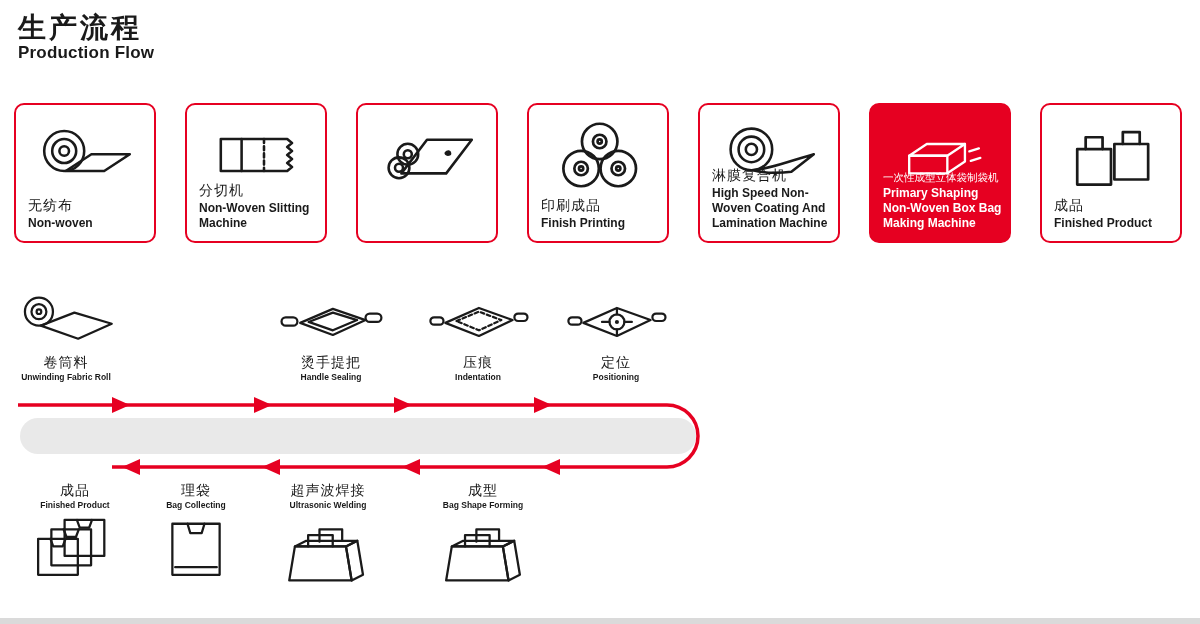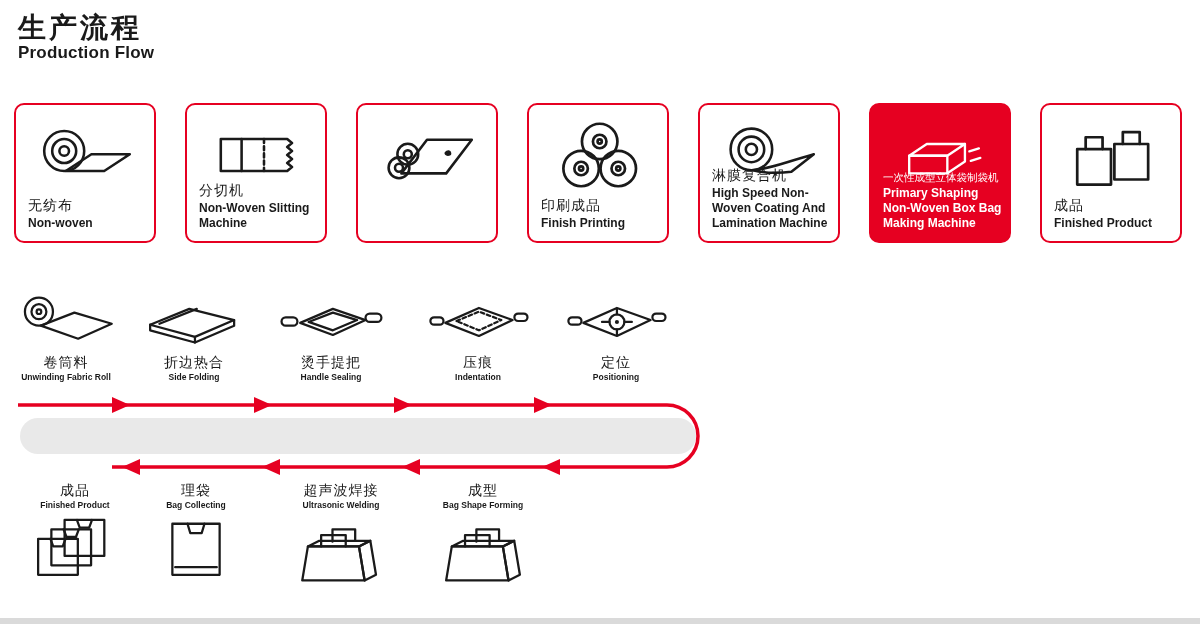--- a/index.html
+++ b/index.html
@@ -32,21 +32,21 @@
   
   .belt{position:absolute;left:0;top:395px;}
   .station{position:absolute;width:128px;text-align:center;}
   .st-zh{font-size:14px;letter-spacing:1px;line-height:1.2;}
   .st-en{font-size:8.5px;font-weight:bold;line-height:1.2;margin-top:1px;}
   .station--top{top:293px;}
   .station--top .st-zh{margin-top:5px;}
   .station--bottom{top:482px;}
   .station--bottom .st-icon{margin-top:6px;}
   .s-t0{left:2px;}  .s-t1{left:130px;} .s-t2{left:267px;} .s-t3{left:414px;} .s-t4{left:552px;}
-  .s-b0{left:11px;} .s-b1{left:132px;} .s-b2{left:277px;} .s-b3{left:419px;} .s-b4{left:547px;}
+  .s-b0{left:11px;} .s-b1{left:132px;} .s-b2{left:264px;} .s-b3{left:419px;} .s-b4{left:547px;}
 
   .bottom-strip{position:absolute;left:0;top:618px;width:1200px;height:6px;background:#dadada;}
 
   svg{display:block;margin:0 auto;}
   .ink{stroke:var(--ink);stroke-width:3.2;fill:none;stroke-linejoin:round;stroke-linecap:round;}
   .ink2{stroke:var(--ink);stroke-width:2.4;fill:none;stroke-linejoin:round;stroke-linecap:round;}
   .wink{stroke:#fff;stroke-width:3.2;fill:none;stroke-linejoin:round;stroke-linecap:round;}
 </style>
 </head>
 <body>
@@ -173,30 +173,20 @@
     <svg class="st-icon" width="104" height="56" viewBox="0 0 110 60">
       <path class="ink2" d="M 28 35 L 64 21 L 104 33 L 68 49 Z"></path>
       <circle class="ink2" cx="26" cy="20" r="15" fill="#fff"></circle>
       <circle class="ink2" cx="26" cy="20" r="8"></circle>
       <circle class="ink2" cx="26" cy="20" r="2.5"></circle>
     </svg>
     <div class="st-zh">卷筒料</div>
     <div class="st-en">Unwinding Fabric Roll</div>
   </div>
 
-  <div class="station station--top s-t1">
-    <svg class="st-icon" width="104" height="56" viewBox="0 0 110 60">
-      <path class="ink2" d="M 8 34 L 50 17 L 98 29 L 56 47 Z"></path>
-      <path class="ink2" d="M 18 33 L 58 17"></path>
-      <path class="ink2" d="M 8 34 L 8 40 L 56 53 L 56 47"></path>
-      <path class="ink2" d="M 98 29 L 98 35 L 56 53"></path>
-    </svg>
-    <div class="st-zh">折边热合</div>
-    <div class="st-en">Side Folding</div>
-  </div>
 
   <div class="station station--top s-t2">
     <svg class="st-icon" width="104" height="56" viewBox="0 0 110 60">
       <rect class="ink2" x="2" y="26" width="17" height="9" rx="4.5"></rect>
       <rect class="ink2" x="92" y="22" width="17" height="9" rx="4.5"></rect>
       <path class="ink2" d="M 22 32 L 57 17 L 92 29 L 57 45 Z" fill="#fff"></path>
       <path class="ink2" d="M 31 31 L 57 21 L 83 29 L 57 40 Z"></path>
     </svg>
     <div class="st-zh">烫手提把</div>
     <div class="st-en">Handle Sealing</div>

